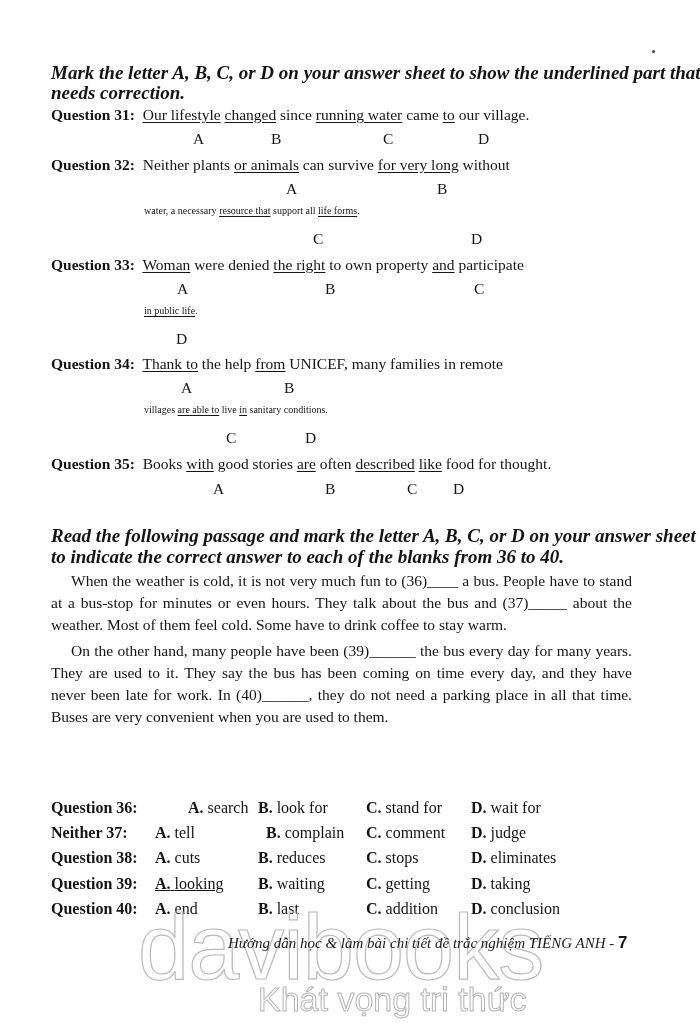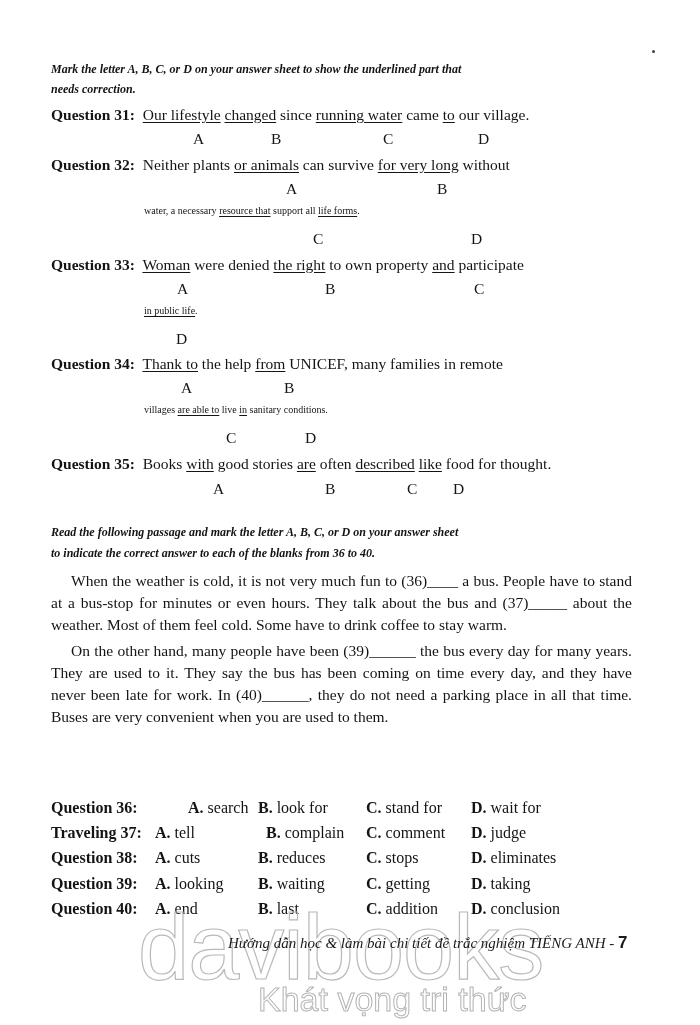--- a/index.html
+++ b/index.html
@@ -1,21 +1,21 @@
 <!DOCTYPE html>
 <html><head>
   <meta charset="utf-8">
   <style>
     html, body { margin: 0; padding: 0; }
     body {
       width: 700px; height: 1025px; background: #ffffff; position: relative; overflow: hidden;
       font-family: "Liberation Serif", serif; color: #141414;
     }
     .abs { position: absolute; white-space: nowrap; }
-    .instr { font-weight: bold; font-style: italic; font-size: 12px; left: 51px; }
+    .instr { font-weight: bold; font-style: italic; font-size: 19px; left: 51px; }
     .q { font-size: 15.5px; left: 51px; }
     .qlabel { font-weight: bold; }
     .u { text-decoration: underline; text-underline-offset: 2px; }
     .letter { font-size: 15.5px; }
     .cont { font-size: 10px; }
     .para { position: absolute; left: 51px; width: 581px; font-size: 15.5px; line-height: 22.2px; text-align: justify; }
     .para p { margin: 0; text-indent: 20px; }
     .opt-row { position: absolute; left: 51px; font-size: 16px; height: 22px; width: 600px; }
     .opt-row .qlabel { position: absolute; left: 0; }
     .opt { position: absolute; }
@@ -95,36 +95,36 @@
 </div>
 
 <div class="opt-row" style="top:799px;">
   <span class="qlabel">Question 36:</span>
   <span class="opt" style="left:104px;margin-left:33px;"><b>A.</b> <span>search</span></span>
   <span class="opt" style="left:207px;"><b>B.</b> <span>look for</span></span>
   <span class="opt" style="left:315px;"><b>C.</b> <span>stand for</span></span>
   <span class="opt" style="left:420px;"><b>D.</b> <span>wait for</span></span>
 </div>
 <div class="opt-row" style="top:824px;">
-  <span class="qlabel">Traveling 37:</span>
+  <span class="qlabel">Neither 37:</span>
   <span class="opt" style="left:104px;"><b>A.</b> <span>tell</span></span>
   <span class="opt" style="left:215px;"><b>B.</b> <span>complain</span></span>
   <span class="opt" style="left:315px;"><b>C.</b> <span>comment</span></span>
   <span class="opt" style="left:420px;"><b>D.</b> <span>judge</span></span>
 </div>
 <div class="opt-row" style="top:849px;">
   <span class="qlabel">Question 38:</span>
   <span class="opt" style="left:104px;"><b>A.</b> <span>cuts</span></span>
   <span class="opt" style="left:207px;"><b>B.</b> <span>reduces</span></span>
   <span class="opt" style="left:315px;"><b>C.</b> <span>stops</span></span>
   <span class="opt" style="left:420px;"><b>D.</b> <span>eliminates</span></span>
 </div>
 <div class="opt-row" style="top:875px;">
   <span class="qlabel">Question 39:</span>
-  <span class="opt" style="left:104px;"><b>A.</b> <span>looking</span></span>
+  <span class="opt" style="left:104px;text-decoration:underline;"><b>A.</b> <span>looking</span></span>
   <span class="opt" style="left:207px;"><b>B.</b> <span>waiting</span></span>
   <span class="opt" style="left:315px;"><b>C.</b> <span>getting</span></span>
   <span class="opt" style="left:420px;"><b>D.</b> <span>taking</span></span>
 </div>
 <div class="opt-row" style="top:900px;">
   <span class="qlabel">Question 40:</span>
   <span class="opt" style="left:104px;"><b>A.</b> <span>end</span></span>
   <span class="opt" style="left:207px;"><b>B.</b> <span>last</span></span>
   <span class="opt" style="left:315px;"><b>C.</b> <span>addition</span></span>
   <span class="opt" style="left:420px;"><b>D.</b> <span>conclusion</span></span>

